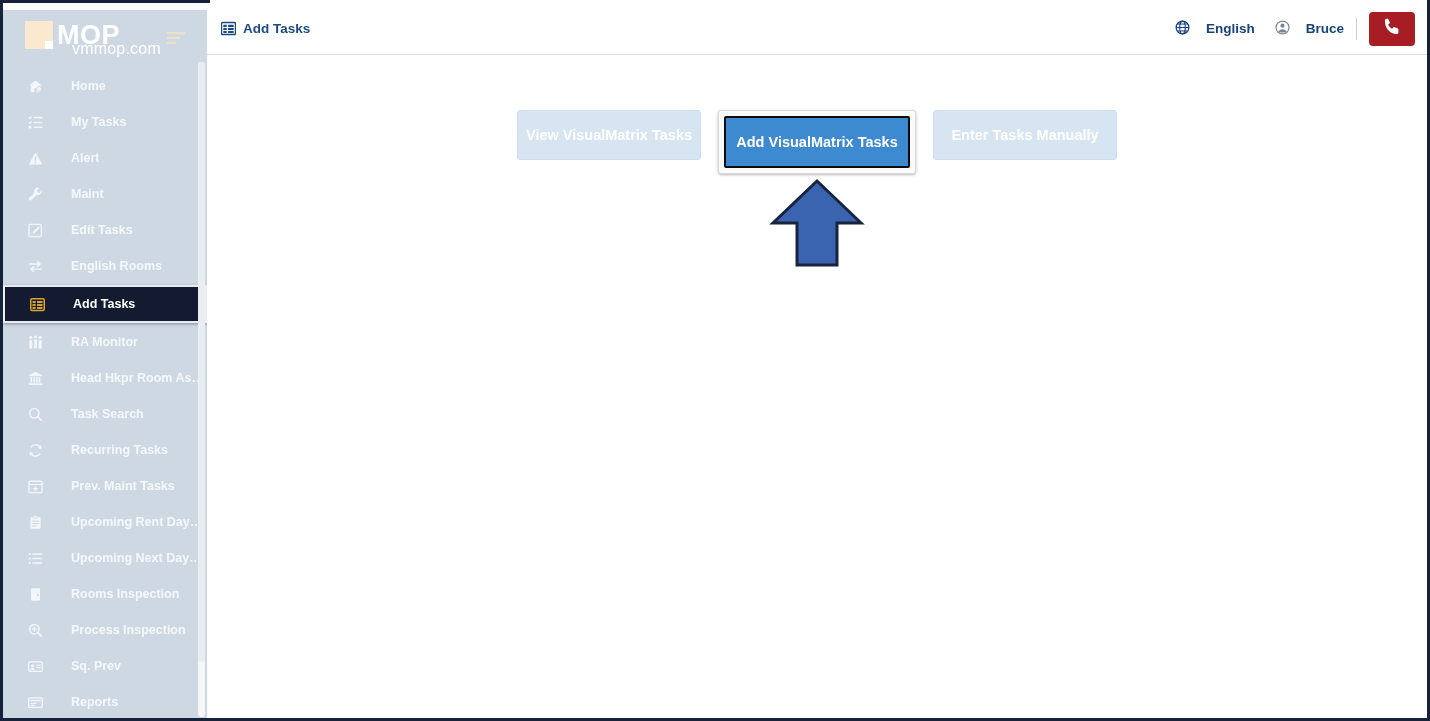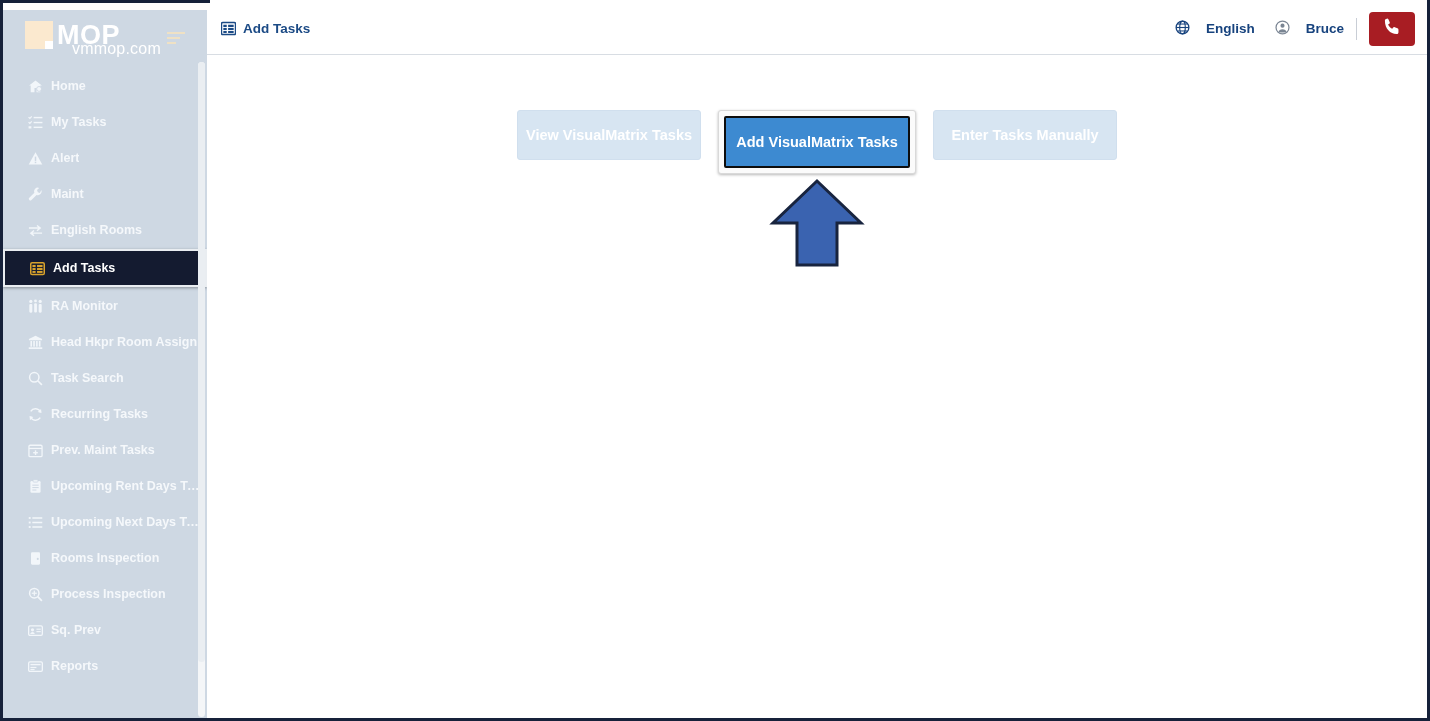--- a/index.html
+++ b/index.html
@@ -116,21 +116,21 @@
     flex: 0 0 20px;
     display: flex;
     align-items: center;
     justify-content: center;
     color: #f2f6fa;
     font-size: 13px;
     line-height: 1;
   }
   .nav-item .ic svg { display: block; }
   .nav-item .lbl {
-    margin-left: 6px;
+    margin-left: 26px;
     font-size: 12.5px;
     font-weight: bold;
     color: #f5f8fb;
     white-space: nowrap;
     overflow: hidden;
     text-overflow: ellipsis;
     max-width: 150px;
   }
 
   .nav-item.active {
@@ -332,20 +332,29 @@
           </span>
           <span class="lbl">Alert</span>
         </div>
         <div class="nav-item">
           <span class="ic">
             <svg width="15" height="15" viewBox="0 0 16 16">
               <path d="M14.2 3.3a3.9 3.9 0 0 1-5.1 5.1l-5.4 5.4a1.6 1.6 0 0 1-2.3-2.3l5.4-5.4a3.9 3.9 0 0 1 5.1-5.1L9.6 3.3l.9 2.2 2.2.9z" fill="#f2f6fa"></path>
             </svg>
           </span>
           <span class="lbl">Maint</span>
+        </div>
+        <div class="nav-item">
+          <span class="ic">
+            <svg width="15" height="15" viewBox="0 0 16 16">
+              <rect x="1" y="1.4" width="13.2" height="13.2" rx="1.6" fill="none" stroke="#f2f6fa" stroke-width="1.4"></rect>
+              <path d="M11 3.6 12.6 5.2 7.1 10.7 5 11.2 5.5 9.1z" fill="#f2f6fa"></path>
+            </svg>
+          </span>
+          <span class="lbl">Edit Tasks</span>
         </div>
         <div class="nav-item">
           <span class="ic">
             <svg width="15" height="15" viewBox="0 0 16 16">
               <path d="M1 5.4h11.4M9.6 2.6 13 5.4 9.6 8.2" fill="none" stroke="#f2f6fa" stroke-width="1.5"></path>
               <path d="M15 10.8H3.6M6.4 8 3 10.8 6.4 13.6" fill="none" stroke="#f2f6fa" stroke-width="1.5"></path>
             </svg>
           </span>
           <span class="lbl">English Rooms</span>
         </div>

